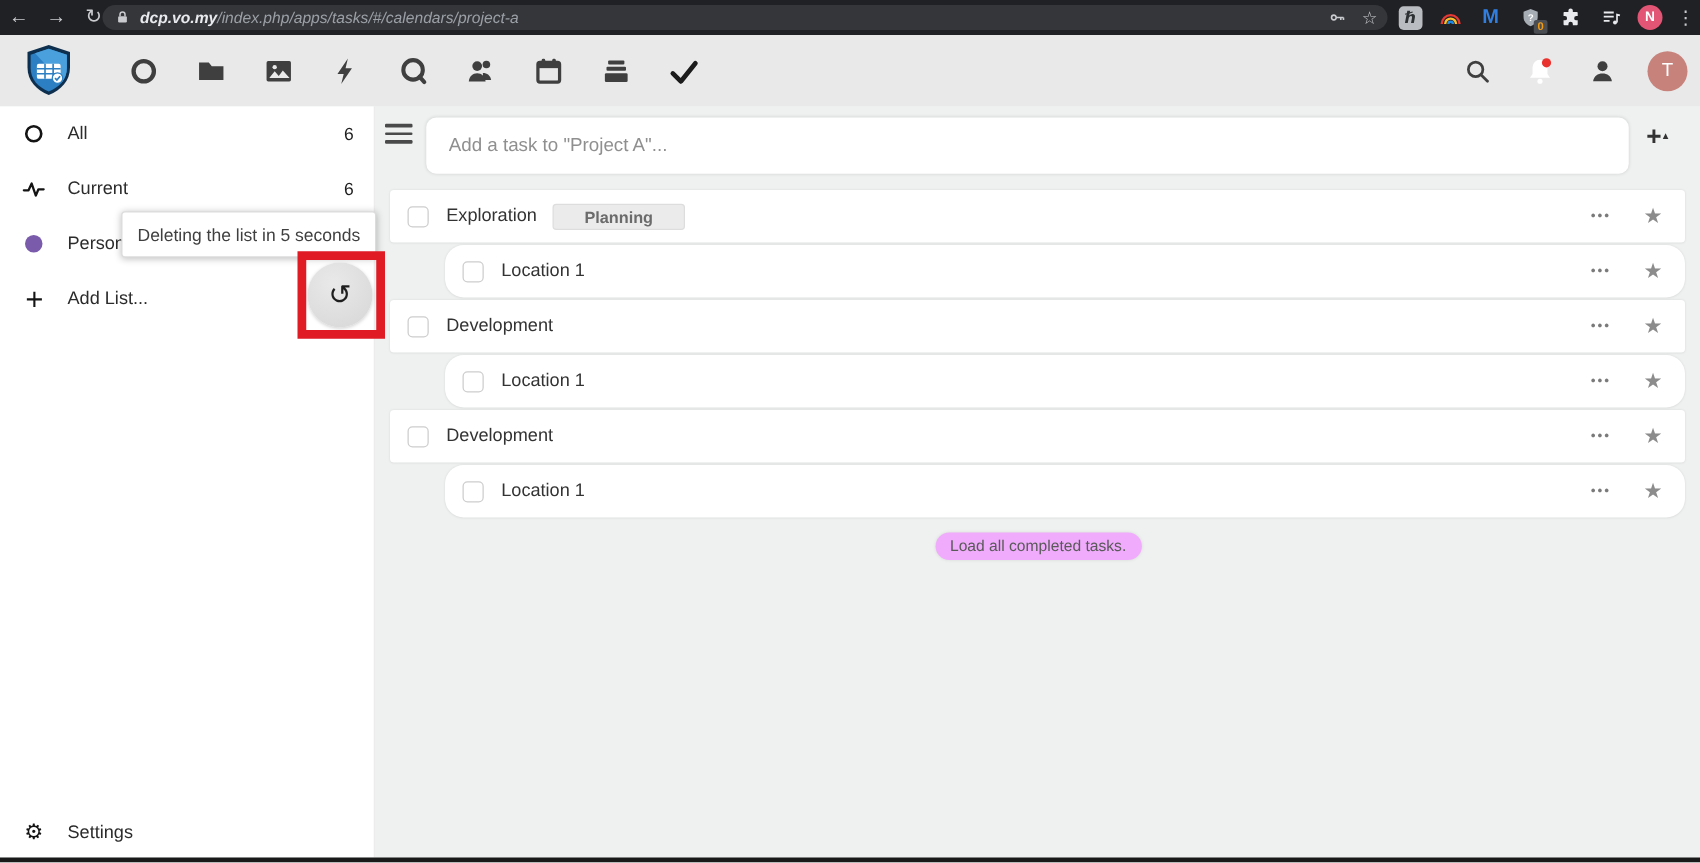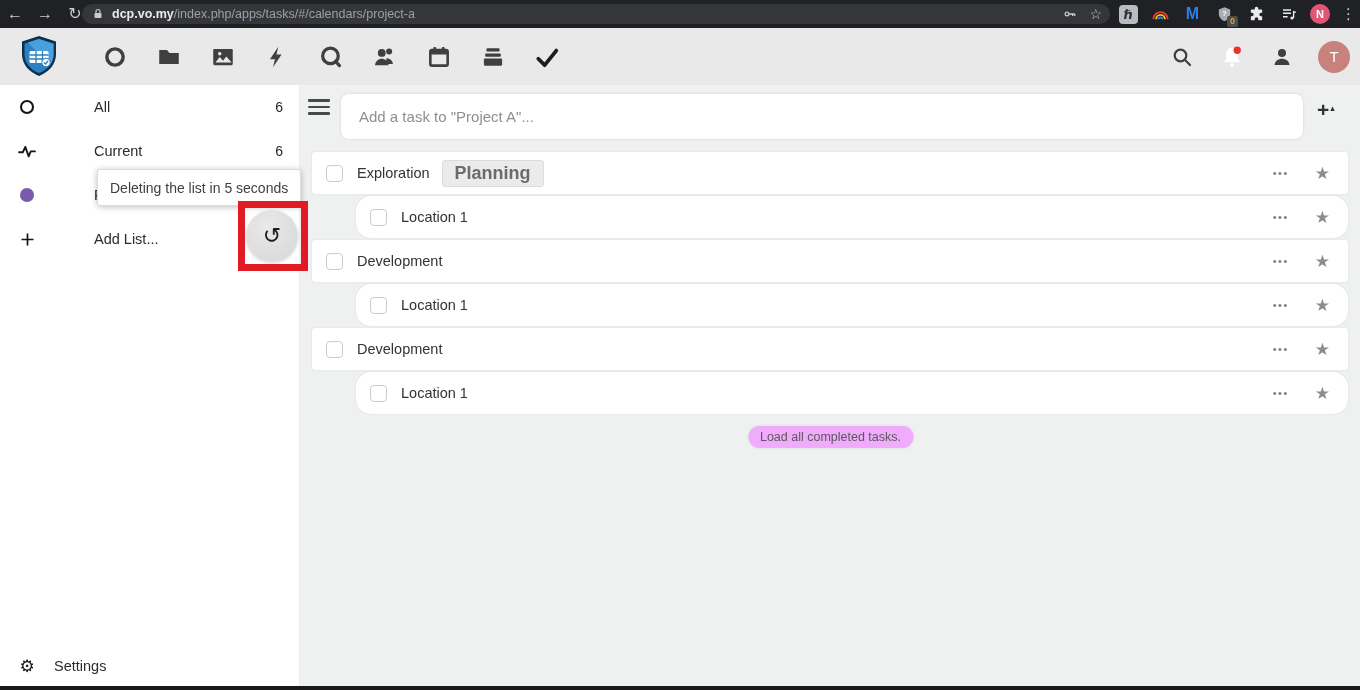--- a/index.html
+++ b/index.html
@@ -3,21 +3,21 @@
 <meta charset="utf-8">
 <style>
   * { margin:0; padding:0; box-sizing:border-box; }
   html,body { width:1360px; height:690px; overflow:hidden; }
   body { font-family:"Liberation Sans","DejaVu Sans",sans-serif; position:relative; background:#eff0f0; }
 
   
   .browser-bar { position:absolute; left:0; top:0; width:1360px; height:28px; background:#202124; display:flex; align-items:center; z-index:50; }
   .nav-ico { color:#c9cbce; font-size:16px; width:30px; text-align:center; cursor:pointer; line-height:28px; }
   .url-pill { position:absolute; left:82px; top:4px; width:1028px; height:20px; background:#35363a; border-radius:10px; display:flex; align-items:center; padding:0 10px; }
-  .url-text { font-size:12.5px; margin-left:8px; white-space:nowrap; overflow:hidden; }
+  .url-text { font-size:12.5px; margin-left:8px; white-space:nowrap; overflow:hidden;font-style:italic; }
   .url-host { color:#e8eaed; font-weight:bold; }
   .url-path { color:#9aa0a6; }
   .pill-right { position:absolute; right:8px; top:0; height:20px; display:flex; align-items:center; gap:10px; }
   .ext-area { position:absolute; right:4px; top:0; height:28px; display:flex; align-items:center; gap:11px; }
   .ext-ico { width:21px; height:21px; display:flex; align-items:center; justify-content:center; position:relative; }
   .hbar-badge { background:#b9bcc0; border-radius:4px; color:#2e3134; font-size:13px; font-weight:bold; width:19px; height:19px; display:flex; align-items:center; justify-content:center; }
   .mwb { color:#2f7ee0; font-weight:bold; font-size:16px; }
   .qbadge { position:absolute; right:-3px; bottom:-2px; background:#4a4d52; color:#f39c12; font-size:9px; font-weight:bold; padding:0 3px; border-radius:2px; line-height:11px; }
   .profile-circle { width:20px; height:20px; border-radius:50%; color:#fff; font-size:11px; font-weight:bold; display:flex; align-items:center; justify-content:center; }
   .bookmark-star { color:#c9cbce; font-size:14px; }
@@ -30,21 +30,21 @@
   .app-slot { width:54px; height:57px; display:flex; align-items:center; justify-content:center; cursor:pointer; position:relative; }
   .active-pointer { position:absolute; left:530px; top:72px; width:0; height:0; border-left:13px solid transparent; border-right:13px solid transparent; border-bottom:13px solid #ffffff; z-index:41; }
   .nc-right { position:absolute; right:10px; top:0; height:57px; display:flex; align-items:center; gap:22px; }
   .nc-right .slot { width:28px; height:28px; display:flex; align-items:center; justify-content:center; cursor:pointer; position:relative; }
   .avatar { width:32px; height:32px; border-radius:50%; color:#fff; font-size:15px; display:flex; align-items:center; justify-content:center; cursor:pointer; }
 
   
   .sidebar { position:absolute; left:0; top:85px; width:300px; height:601px; background:#ffffff; border-right:1px solid #ececec; z-index:10; }
   .side-item { height:44px; display:flex; align-items:center; padding:0 16px 0 14px; cursor:pointer; font-size:14.5px; color:#2b2b2b; }
   .side-item .ico { width:26px; display:flex; align-items:center; justify-content:center; margin-right:14px; }
-  .side-item .lbl { flex:1;margin-left:40px; }
+  .side-item .lbl { flex:1; }
   .side-item .cnt { color:#1f1f1f; font-size:14px; }
   .side-item.highlight { background:#f6f6f6; }
   .strike { text-decoration:line-through; }
   .dot { width:14px; height:14px; border-radius:50%; }
   .settings-row { position:absolute; left:0; bottom:0; width:100%; height:40px; display:flex; align-items:center; padding:0 14px; cursor:pointer; font-size:14.5px; color:#2b2b2b; }
   .settings-row .ico { width:26px; margin-right:14px; text-align:center; font-size:17px; color:#141414; }
 
   
   .toast { position:absolute; left:97px; top:169px; height:37px; background:#ffffff; border:1px solid #dcdcdc; border-radius:3px; box-shadow:0 1px 6px rgba(0,0,0,.25); display:flex; align-items:center; padding:0 12px; font-size:14px; color:#3f3f3f; white-space:nowrap; z-index:30; }
   .undo-btn { position:absolute; left:246px; top:210px; width:52px; height:52px; border-radius:50%; background:radial-gradient(circle at 40% 32%, #e9e9e9, #d6d6d6); display:flex; align-items:center; justify-content:center; font-size:22px; color:#1e1e1e; cursor:pointer; z-index:35; box-shadow:0 1px 3px rgba(0,0,0,.18); }
@@ -58,21 +58,21 @@
   .add-task::placeholder { color:#8f8f8f; }
   .sort-ctl { position:absolute; left:1016px; top:14px; display:flex; align-items:flex-start; cursor:pointer; }
   .sort-plus { font-size:21px; color:#333; font-weight:bold; line-height:22px; }
   .sort-caret { font-size:9px; color:#333; margin:4px 0 0 1px; }
 
   .task-row { position:absolute; height:42px; background:#ffffff; border-radius:3px; box-shadow:0 0 2px rgba(0,0,0,.10); display:flex; align-items:center; padding:0 18px 0 14px; }
   .task-row.top { left:11px; width:1036px; }
   .task-row.sub { left:55px; width:992px;border-radius:15px; }
   .checkbox { width:17px; height:17px; border:1.5px solid #cdcdcd; border-radius:4px; background:#fff; cursor:pointer; flex:0 0 auto; }
   .task-title { font-size:14.5px; color:#333; margin-left:14px; }
-  .badge { background:#ebebeb; border:1px solid #dddddd; border-radius:3px; color:#6b6b6b; font-size:18px; font-weight:bold; padding:2px 12px; margin-left:12px; }
+  .badge { background:#ebebeb; border:1px solid #dddddd; border-radius:3px; color:#6b6b6b; font-size:13px; font-weight:bold; padding:2px 25px; margin-left:12px; }
   .badge:empty { display:none; }
   .row-spacer { flex:1; }
   .row-menu { color:#7a7a7a; font-size:11px; letter-spacing:1.5px; cursor:pointer; margin-right:26px; }
   .row-star { color:#8c8c8c; font-size:17px; cursor:pointer; }
   .load-pill { position:absolute; left:50%; transform:translateX(-50%); top:341px; background:#f0abfc; border-radius:12px; box-shadow:0 0 3px rgba(0,0,0,.10); font-size:12.5px; color:#5a5a5a; padding:4px 12px; cursor:pointer; white-space:nowrap; }
 
   .bottom-bar { position:absolute; left:0; bottom:0; width:1360px; height:4px; background:#191919; z-index:60; }
 </style>
 </head>
 <body>

